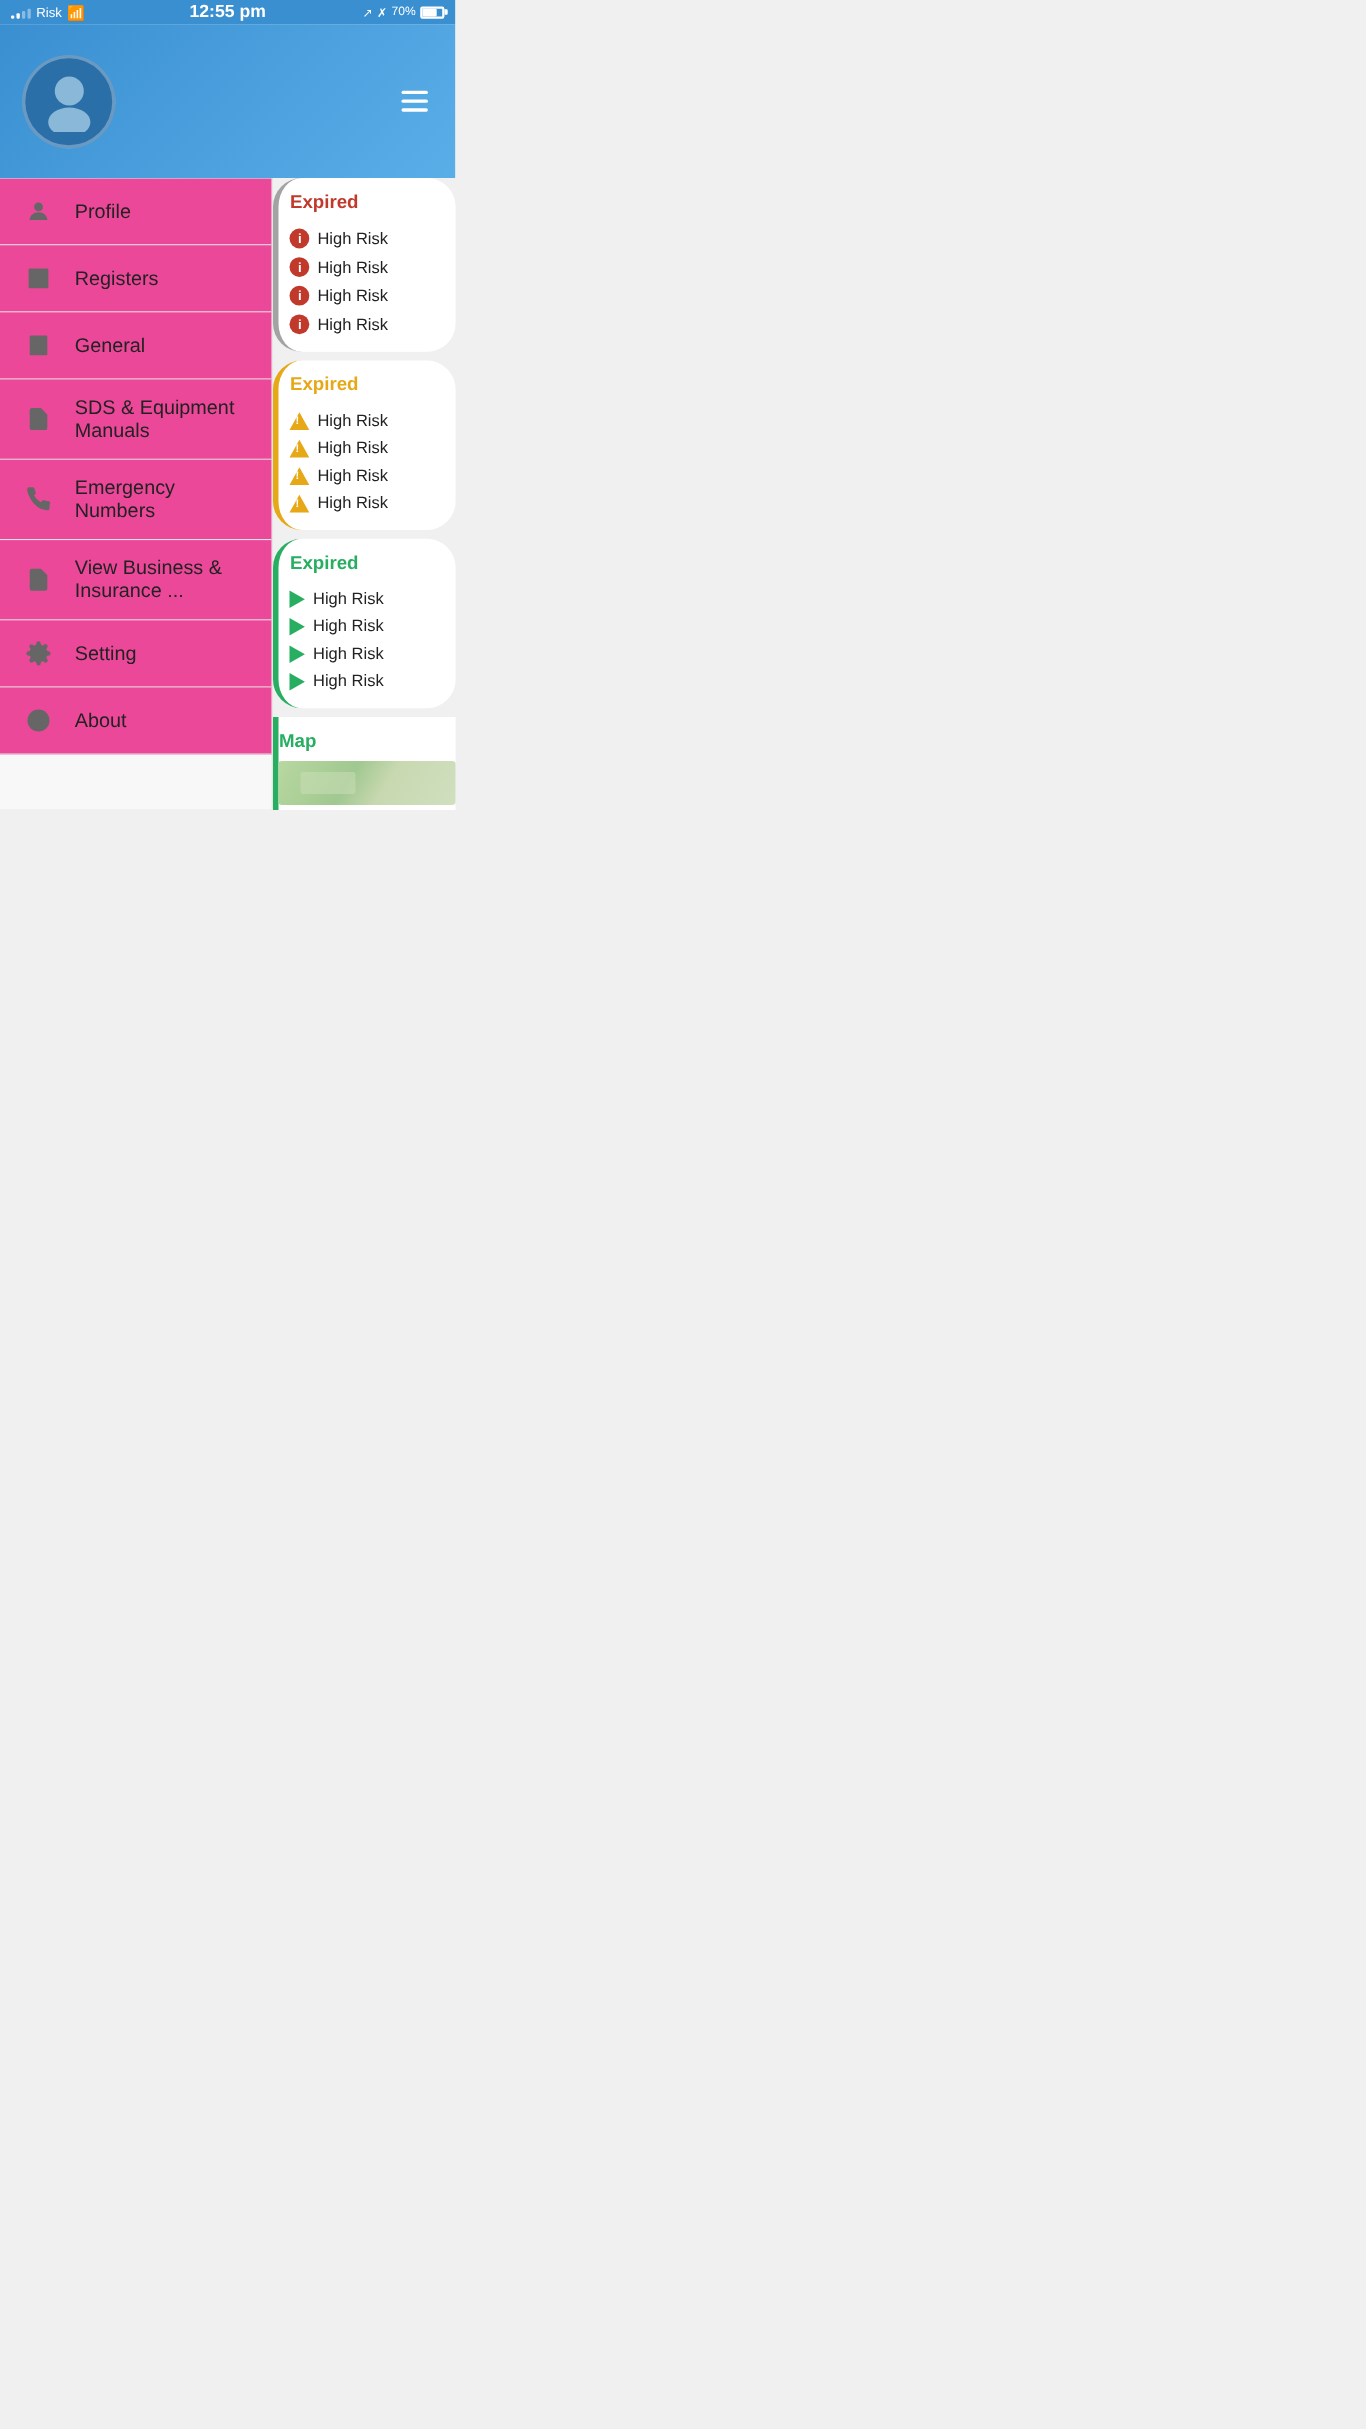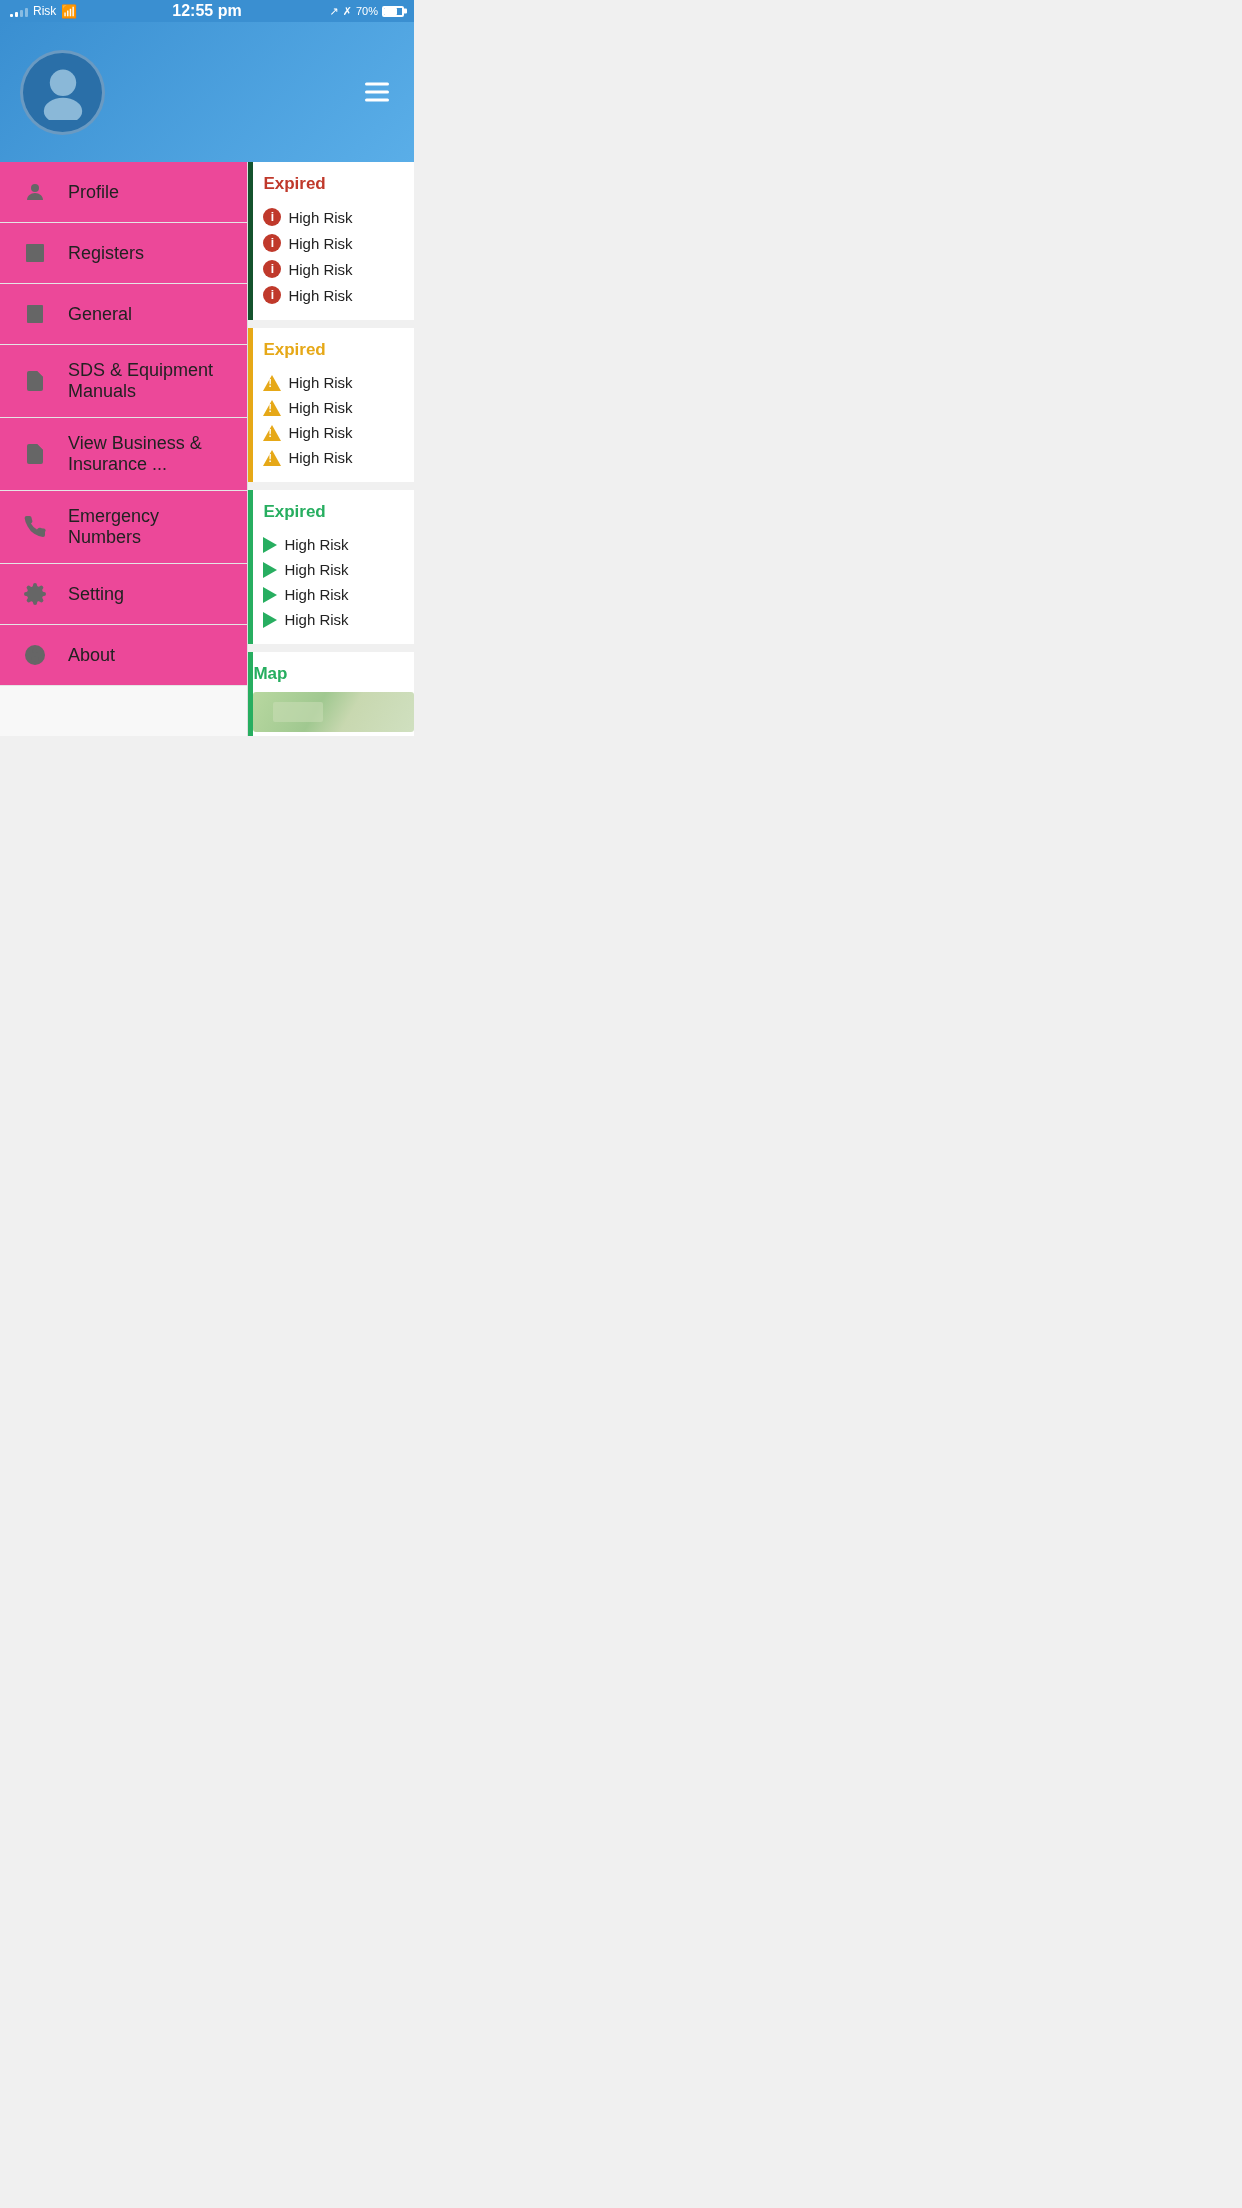--- a/index.html
+++ b/index.html
@@ -167,22 +167,23 @@
       width: 40%;
       background: #f0f0f0;
       overflow-y: auto;
       padding: 0;
     }
 
     
     .expired-card {
       background: white;
       margin: 0 0 8px 0;
-      border-left: 5px solid #14532d;
+      border-left: 5px solid #a3a3a3;
       padding: 12px 10px;
+      border-radius: 26px;
     }
     .expired-card.orange { border-left-color: #e6a817; }
     .expired-card.green { border-left-color: #27ae60; }
 
     .expired-title {
       font-size: 17px;
       font-weight: 700;
       margin-bottom: 10px;
     }
     .expired-card .expired-title { color: #c0392b; }
@@ -359,41 +360,41 @@
             <path d="M14 2H6a2 2 0 0 0-2 2v16a2 2 0 0 0 2 2h12a2 2 0 0 0 2-2V8z"></path>
             <polyline points="14 2 14 8 20 8"></polyline>
           </svg>
       </div>
       <span class="menu-label">SDS &amp; Equipment Manuals</span>
     </div>
 
     <div class="menu-item">
       <div class="menu-icon">
         <svg viewBox="0 0 24 24">
+            <path d="M22 16.92v3a2 2 0 0 1-2.18 2 19.79 19.79 0 0 1-8.63-3.07A19.5 19.5 0 0 1 4.69 11.5 19.79 19.79 0 0 1 1.61 2.93 2 2 0 0 1 3.58 1h3a2 2 0 0 1 2 1.72c.127.96.361 1.903.7 2.81a2 2 0 0 1-.45 2.11L7.91 8.56a16 16 0 0 0 6 6l1.27-1.27a2 2 0 0 1 2.11-.45c.907.339 1.85.573 2.81.7A2 2 0 0 1 22 16.92z"></path>
+          </svg>
+      </div>
+      <span class="menu-label">Emergency Numbers</span>
+    </div>
+
+    <div class="menu-item">
+      <div class="menu-icon">
+        <svg viewBox="0 0 24 24">
             <path d="M14 2H6a2 2 0 0 0-2 2v16a2 2 0 0 0 2 2h12a2 2 0 0 0 2-2V8z"></path>
             <polyline points="14 2 14 8 20 8"></polyline>
             <line x1="16" y1="13" x2="8" y2="13"></line>
             <line x1="16" y1="17" x2="8" y2="17"></line>
           </svg>
       </div>
       <span class="menu-label">View Business &amp; Insurance ...</span>
     </div>
 
     <div class="menu-item">
       <div class="menu-icon">
         <svg viewBox="0 0 24 24">
-            <path d="M22 16.92v3a2 2 0 0 1-2.18 2 19.79 19.79 0 0 1-8.63-3.07A19.5 19.5 0 0 1 4.69 11.5 19.79 19.79 0 0 1 1.61 2.93 2 2 0 0 1 3.58 1h3a2 2 0 0 1 2 1.72c.127.96.361 1.903.7 2.81a2 2 0 0 1-.45 2.11L7.91 8.56a16 16 0 0 0 6 6l1.27-1.27a2 2 0 0 1 2.11-.45c.907.339 1.85.573 2.81.7A2 2 0 0 1 22 16.92z"></path>
-          </svg>
-      </div>
-      <span class="menu-label">Emergency Numbers</span>
-    </div>
-
-    <div class="menu-item">
-      <div class="menu-icon">
-        <svg viewBox="0 0 24 24">
             <circle cx="12" cy="12" r="3"></circle>
             <path d="M19.4 15a1.65 1.65 0 0 0 .33 1.82l.06.06a2 2 0 0 1-2.83 2.83l-.06-.06a1.65 1.65 0 0 0-1.82-.33 1.65 1.65 0 0 0-1 1.51V21a2 2 0 0 1-4 0v-.09A1.65 1.65 0 0 0 9 19.4a1.65 1.65 0 0 0-1.82.33l-.06.06a2 2 0 0 1-2.83-2.83l.06-.06A1.65 1.65 0 0 0 4.68 15a1.65 1.65 0 0 0-1.51-1H3a2 2 0 0 1 0-4h.09A1.65 1.65 0 0 0 4.6 9a1.65 1.65 0 0 0-.33-1.82l-.06-.06a2 2 0 0 1 2.83-2.83l.06.06A1.65 1.65 0 0 0 9 4.68a1.65 1.65 0 0 0 1-1.51V3a2 2 0 0 1 4 0v.09a1.65 1.65 0 0 0 1 1.51 1.65 1.65 0 0 0 1.82-.33l.06-.06a2 2 0 0 1 2.83 2.83l-.06.06A1.65 1.65 0 0 0 19.4 9a1.65 1.65 0 0 0 1.51 1H21a2 2 0 0 1 0 4h-.09a1.65 1.65 0 0 0-1.51 1z"></path>
           </svg>
       </div>
       <span class="menu-label">Setting</span>
     </div>
 
     <div class="menu-item">
       <div class="menu-icon">
         <svg viewBox="0 0 24 24">

